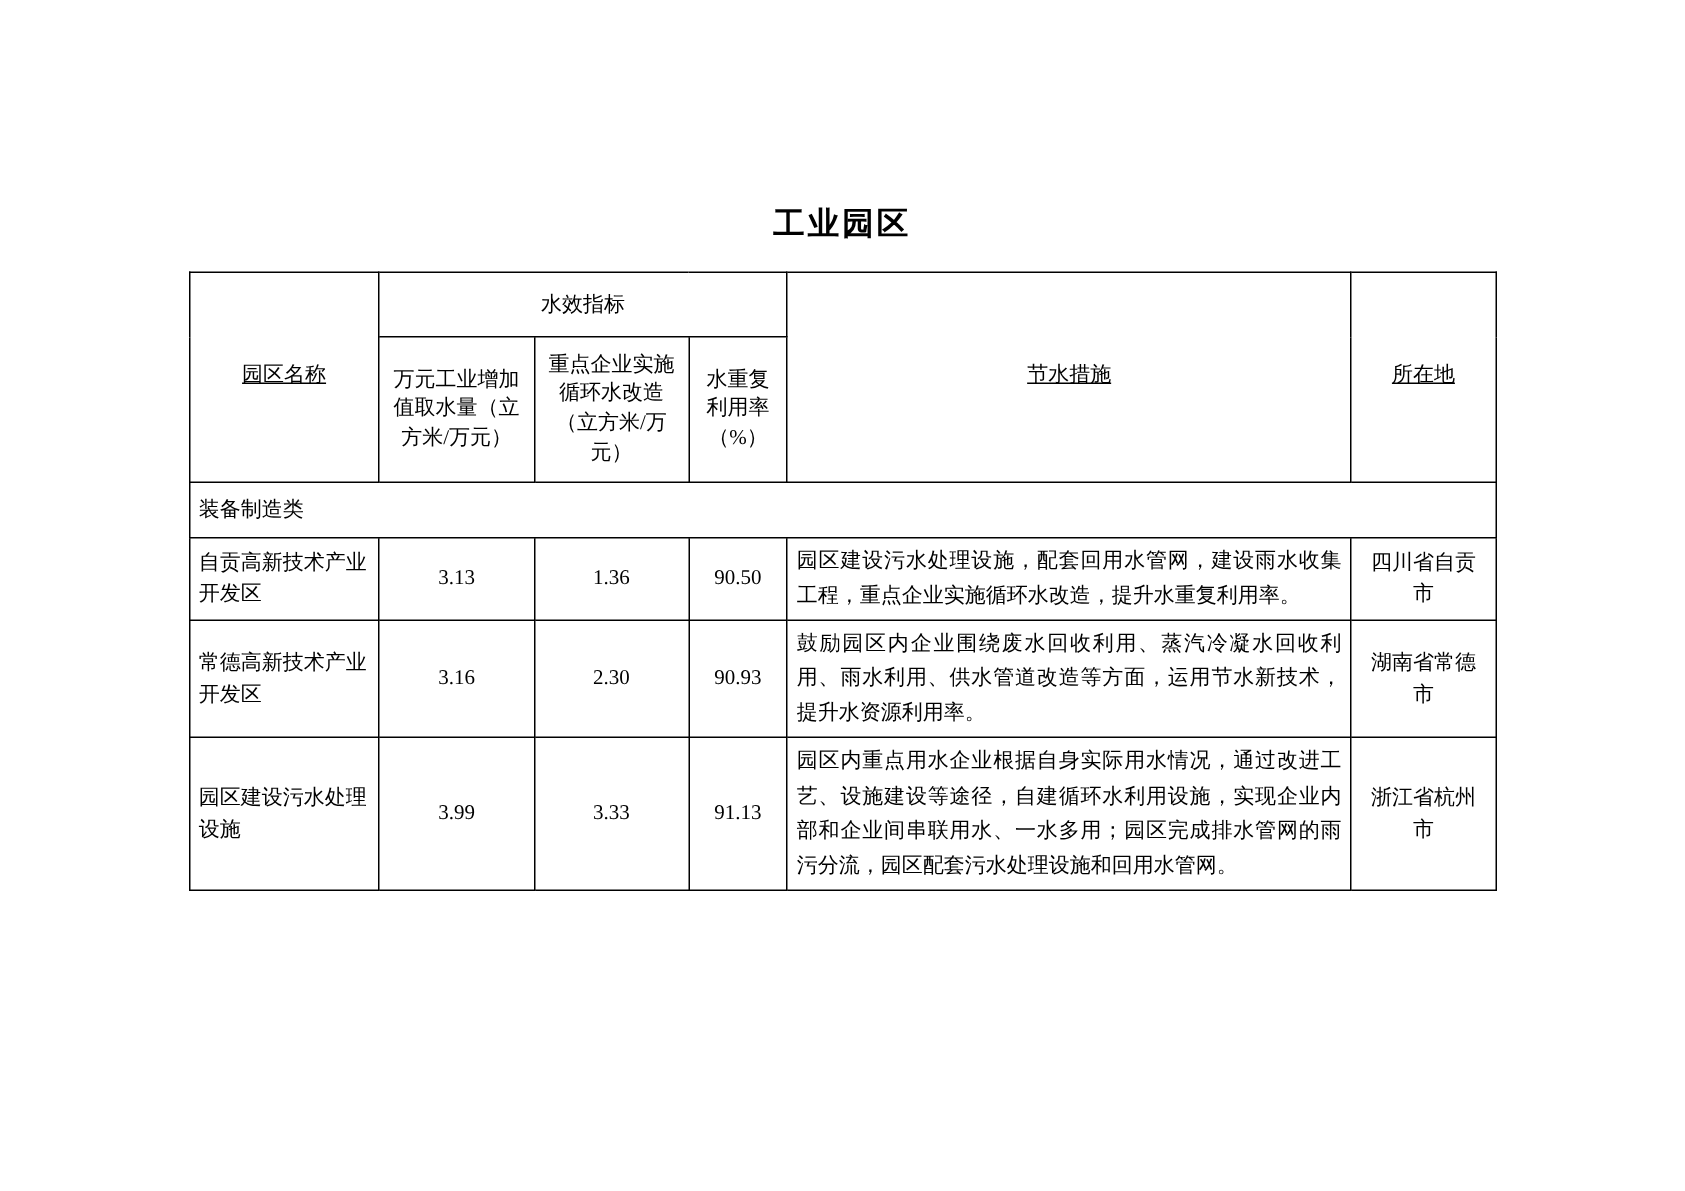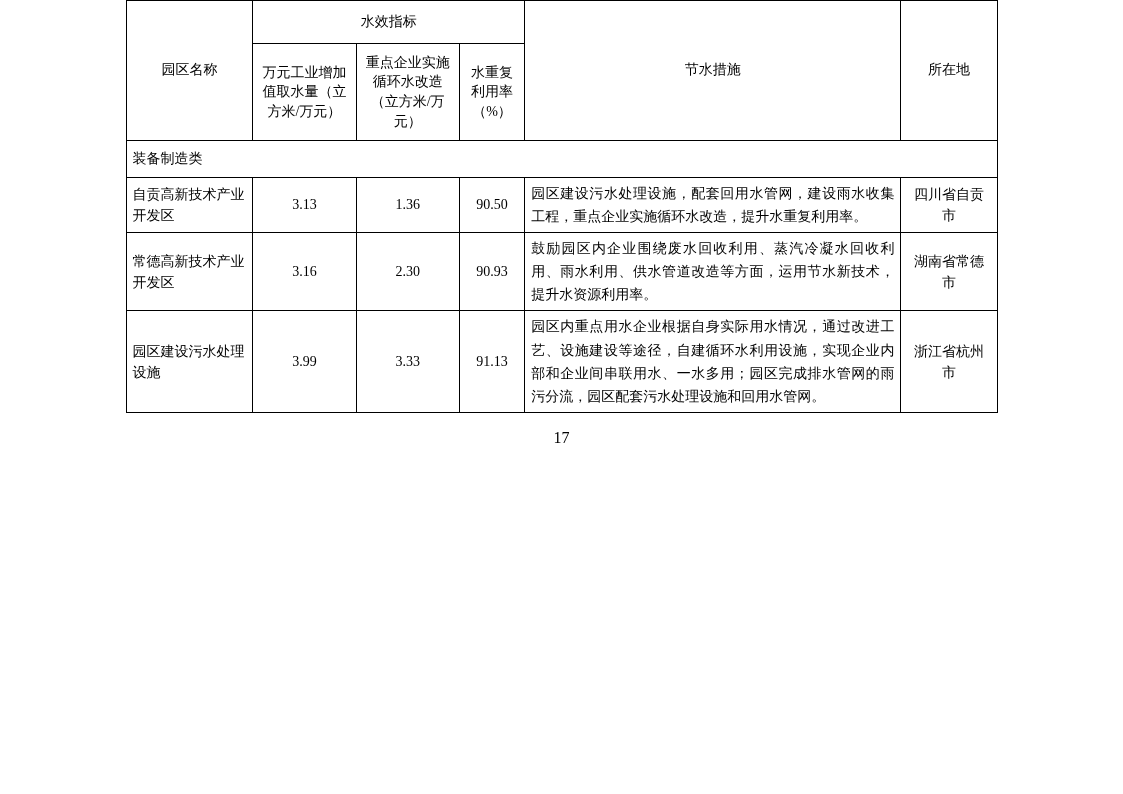--- a/index.html
+++ b/index.html
@@ -49,20 +49,21 @@
   .col-m2     { width: 101px; }
   .col-m3     { width: 64px;  }
   .col-meas   { width: 368px; }
   .col-loc    { width: 94px;  }
 
   .hdr {
     text-align: center;
     font-weight: bold;
     font-size: 14.5px;
     line-height: 1.35;
+    text-decoration: underline;
   }
   .hdr-group {
     text-align: center;
     font-weight: bold;
     font-size: 14.5px;
     height: 34px;
   }
   .hdr-sub {
     text-align: center;
     font-weight: bold;
@@ -105,20 +106,21 @@
     font-size: 16px;
     margin-top: 16px;
     font-family: "Liberation Serif", serif;
   }
 </style>
 </head>
 <body>
 
 <div class="page">
 
+  <div class="doc-title">工业园区</div>
 
   <div class="table-wrap">
     <table class="main">
       <colgroup>
         <col class="col-name">
         <col class="col-m1">
         <col class="col-m2">
         <col class="col-m3">
         <col class="col-meas">
         <col class="col-loc">
@@ -164,15 +166,14 @@
           <td class="cell-num">3.99</td>
           <td class="cell-num">3.33</td>
           <td class="cell-num">91.13</td>
           <td class="cell-meas">园区内重点用水企业根据自身实际用水情况，通过改进工艺、设施建设等途径，自建循环水利用设施，实现企业内部和企业间串联用水、一水多用；园区完成排水管网的雨污分流，园区配套污水处理设施和回用水管网。</td>
           <td class="cell-loc">浙江省杭州市</td>
         </tr>
       </tbody>
     </table>
   </div>
 
-  <div class="page-number">17</div>
 
 </div>
 
 </body></html>

